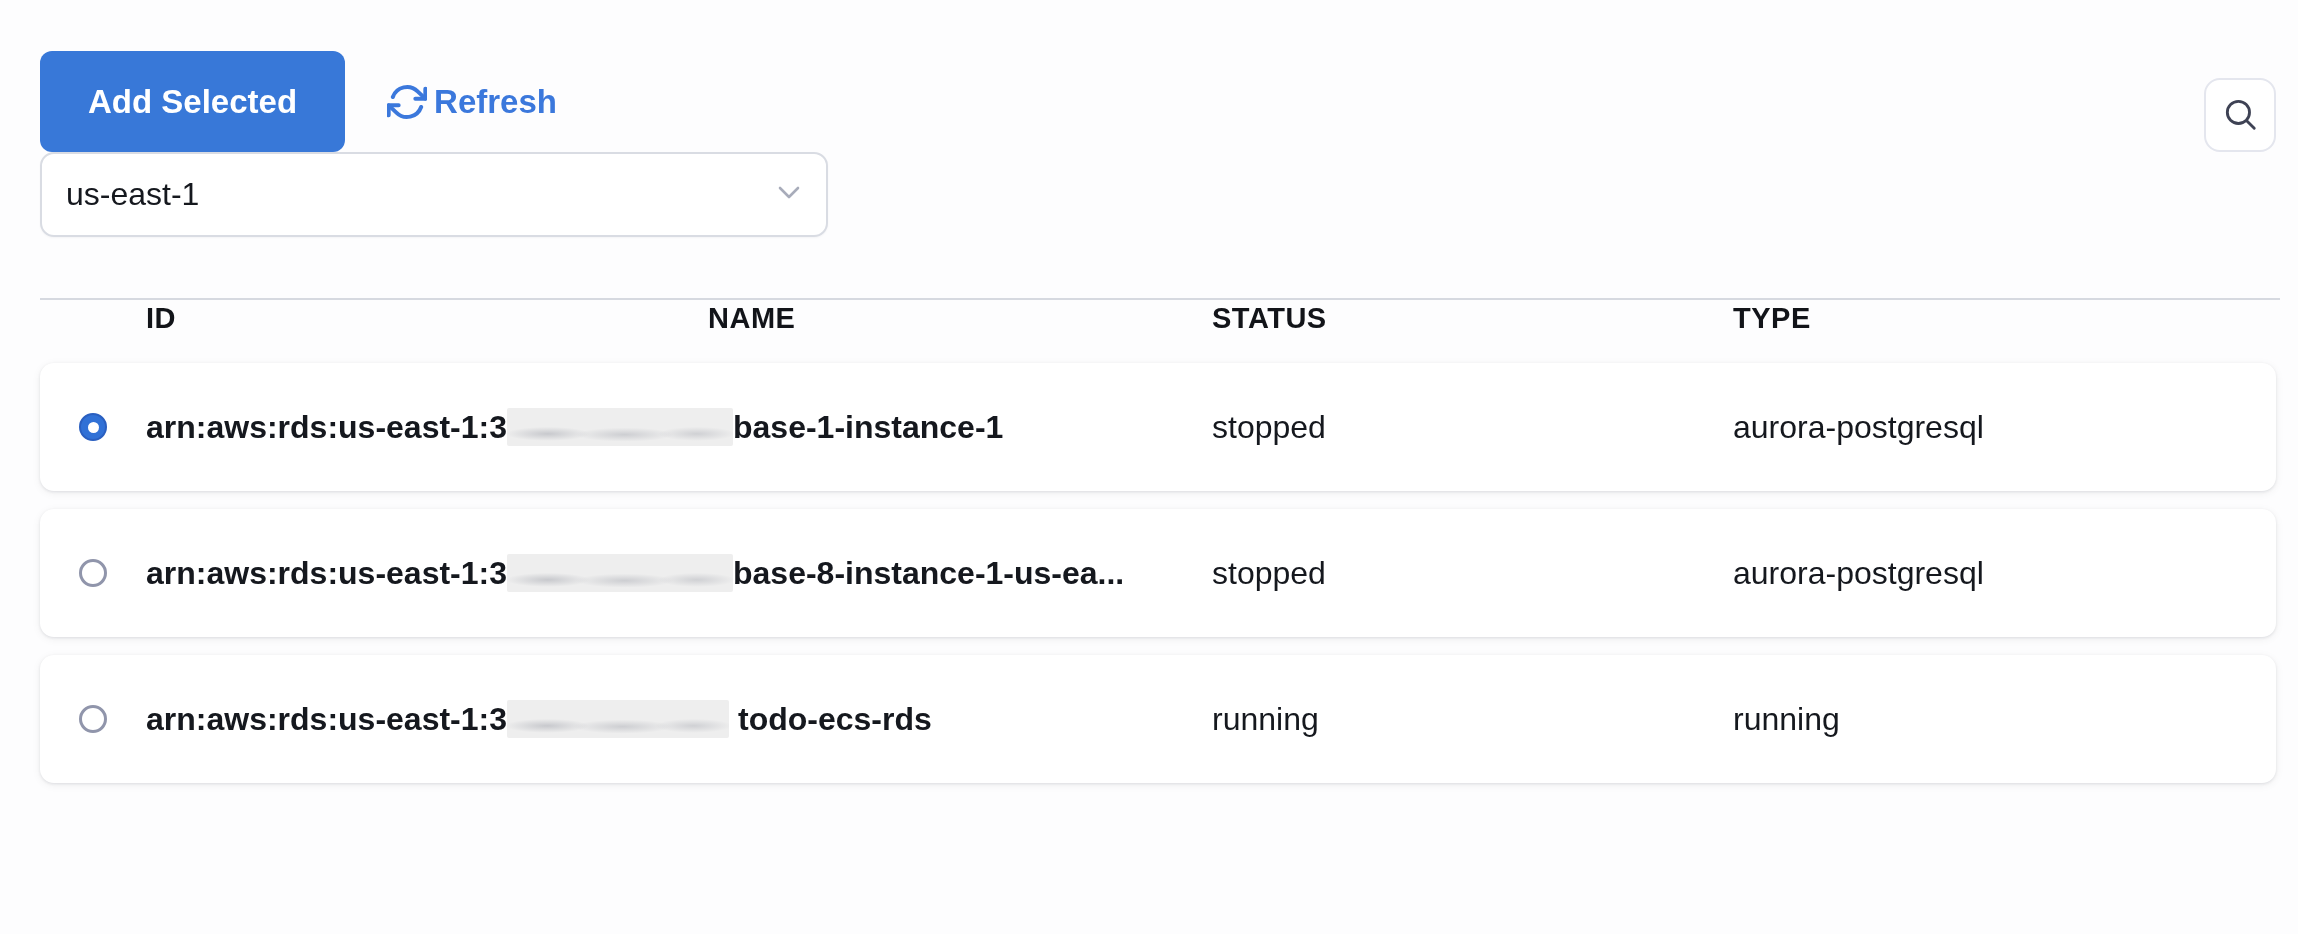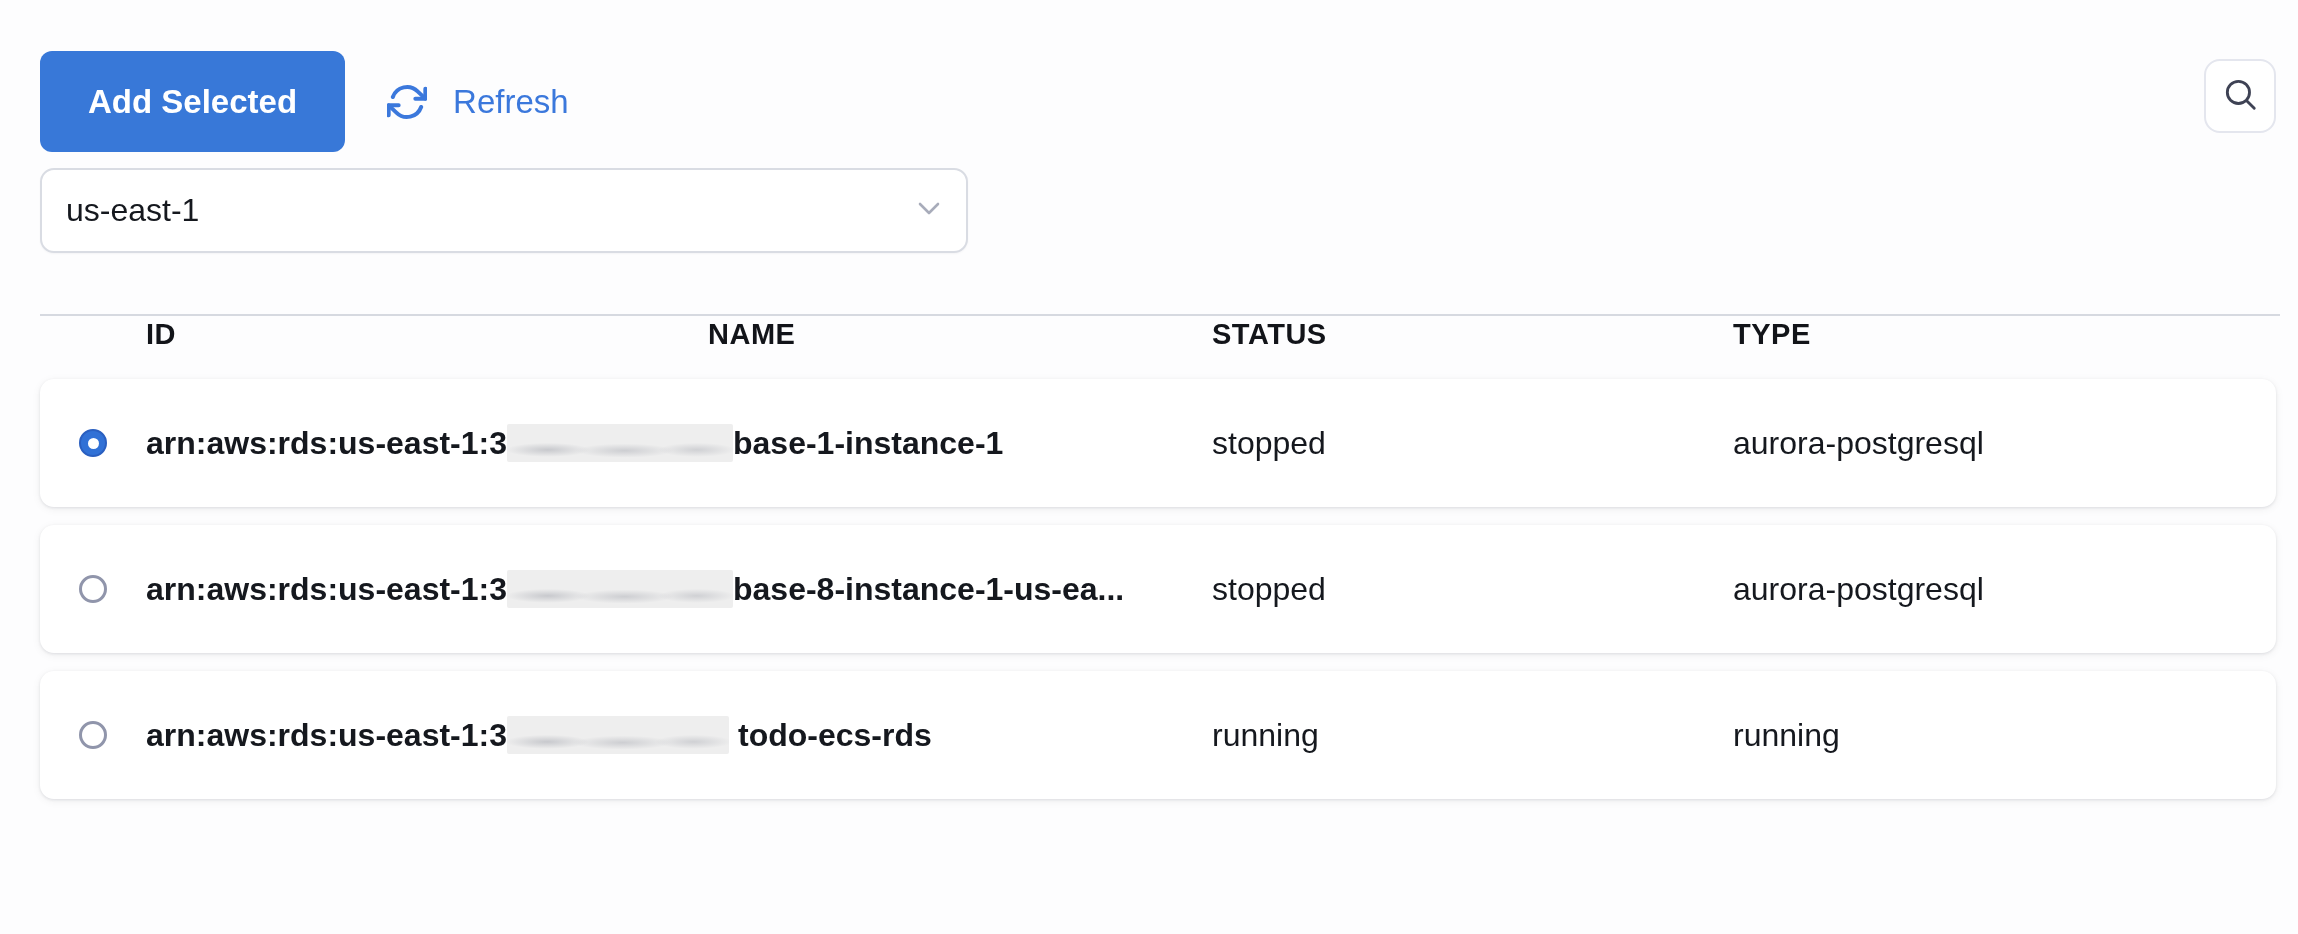--- a/index.html
+++ b/index.html
@@ -2,41 +2,41 @@
 <html><head>
 <meta charset="utf-8">
 <style>
   * { margin:0; padding:0; box-sizing:border-box; }
   html,body { width:2298px; height:934px; background:#fdfdfe; overflow:hidden;
     font-family:"Liberation Sans","DejaVu Sans",sans-serif; }
 
   .page { padding:39px 22px 0 40px; }
 
   
-  .toolbar { display:flex; align-items:center; }
+  .toolbar { display:flex; align-items:flex-end; }
   .btn-primary {
     margin-top:12px; height:101px; padding:0 48px; border:none; border-radius:12px;
     background:#3878d8; color:#ffffff; font-size:33px; font-weight:bold;
     font-family:inherit; cursor:pointer; display:flex; align-items:center;
   }
   .refresh-link {
     margin-left:42px; margin-top:12px; height:101px; display:flex; align-items:center;
-    gap:26px; color:#3b78dc; font-size:33px; font-weight:400; cursor:pointer;
+    gap:7px; color:#3b78dc; font-size:33px; font-weight:700; cursor:pointer;
     text-decoration:none;
   }
   .refresh-link svg { display:block; }
   .search-btn {
     margin-left:auto; width:72px; height:74px; border-radius:16px;
     border:2px solid #e4e6ee; background:#ffffff; cursor:pointer;
     display:flex; align-items:center; justify-content:center;
   }
 
   
   .region-select {
-    margin-top:16px; width:928px; height:85px; border:2px solid #d9dce3;
+    width:788px; height:85px; border:2px solid #d9dce3;
     border-radius:14px; background:#fff; display:flex; align-items:center;
     justify-content:space-between; padding:0 26px 0 24px; cursor:pointer;
     box-shadow:0 1px 2px rgba(16,24,40,.04);
   }
   .region-select .value { font-size:32px; color:#15181e; }
 
   
   .divider { margin-top:61px; margin-right:-4px; height:2px; background:#d6d9e0; }
 
   

